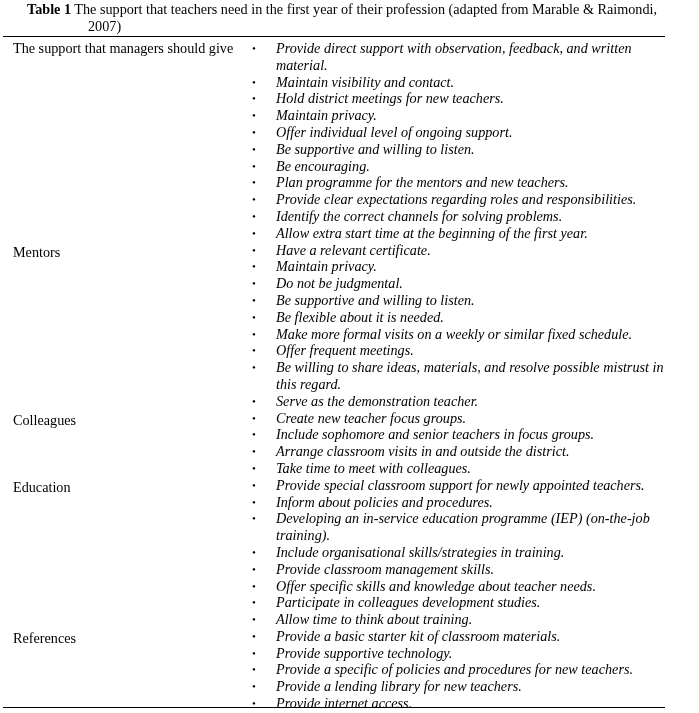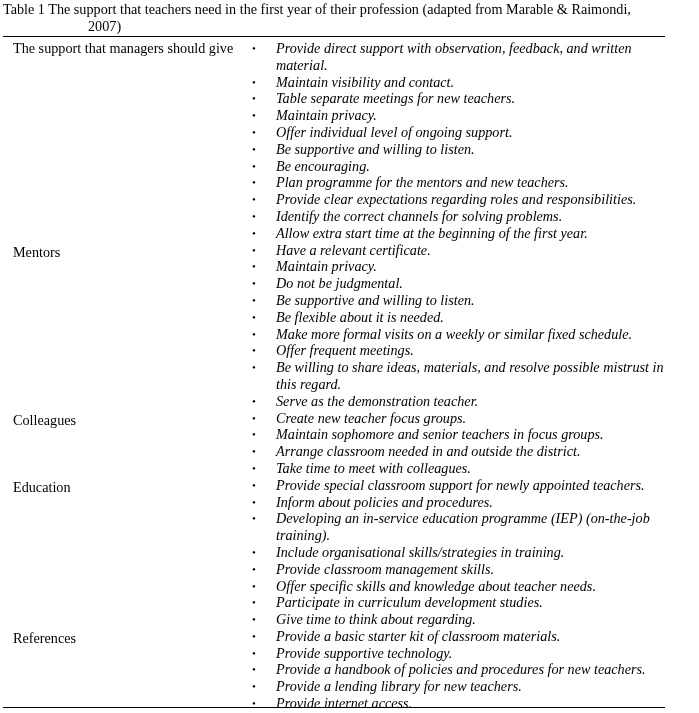--- a/index.html
+++ b/index.html
@@ -5,21 +5,21 @@
   html, body { margin: 0; padding: 0; background: #ffffff; }
   body {
     width: 699px; height: 713px; overflow: hidden; position: relative;
     font-family: "Liberation Serif", "DejaVu Serif", serif;
     color: #000; font-size: 14.2px;
   }
   .caption {
     position: absolute; left: 3px; top: 1px; width: 700px;
     line-height: 16.5px; white-space: nowrap;
   }
-  .caption .lbl { font-weight: normal; }
+  .caption .lbl { font-weight: bold; margin-left: 24px; }
   .caption .line2 { padding-left: 85px; display: block; }
   .rule-top { position: absolute; left: 3px; top: 36px; width: 662px; height: 1px; background: #000; }
   .rule-bot { position: absolute; left: 3px; top: 707px; width: 662px; height: 1px; background: #000; }
   .table { position: absolute; left: 0; top: 38px; width: 699px; }
   .group { position: relative; }
   .cat {
     position: absolute; left: 13px; top: 2px; white-space: nowrap; line-height: 16.8px;
   }
   ul.items { list-style: none; margin: 0; padding: 0 0 0 276px; }
   ul.items li {
@@ -48,21 +48,21 @@
         <li>
           <span class="bullet">•</span>
           <span class="txt">Provide direct support with observation, feedback, and written material.</span>
         </li>
         <li>
           <span class="bullet">•</span>
           <span class="txt">Maintain visibility and contact.</span>
         </li>
         <li>
           <span class="bullet">•</span>
-          <span class="txt">Table separate meetings for new teachers.</span>
+          <span class="txt">Hold district meetings for new teachers.</span>
         </li>
         <li>
           <span class="bullet">•</span>
           <span class="txt">Maintain privacy.</span>
         </li>
         <li>
           <span class="bullet">•</span>
           <span class="txt">Offer individual level of ongoing support.</span>
         </li>
         <li>
@@ -134,25 +134,25 @@
     </div>
     <div class="group">
       <div class="cat">Colleagues</div>
       <ul class="items">
         <li>
           <span class="bullet">•</span>
           <span class="txt">Create new teacher focus groups.</span>
         </li>
         <li>
           <span class="bullet">•</span>
-          <span class="txt">Maintain sophomore and senior teachers in focus groups.</span>
-        </li>
-        <li>
-          <span class="bullet">•</span>
-          <span class="txt">Arrange classroom needed in and outside the district.</span>
+          <span class="txt">Include sophomore and senior teachers in focus groups.</span>
+        </li>
+        <li>
+          <span class="bullet">•</span>
+          <span class="txt">Arrange classroom visits in and outside the district.</span>
         </li>
         <li>
           <span class="bullet">•</span>
           <span class="txt">Take time to meet with colleagues.</span>
         </li>
       </ul>
     </div>
     <div class="group">
       <div class="cat">Education</div>
       <ul class="items">
@@ -175,42 +175,42 @@
         <li>
           <span class="bullet">•</span>
           <span class="txt">Provide classroom management skills.</span>
         </li>
         <li>
           <span class="bullet">•</span>
           <span class="txt">Offer specific skills and knowledge about teacher needs.</span>
         </li>
         <li>
           <span class="bullet">•</span>
-          <span class="txt">Participate in curriculum development studies.</span>
-        </li>
-        <li>
-          <span class="bullet">•</span>
-          <span class="txt">Give time to think about regarding.</span>
+          <span class="txt">Participate in colleagues development studies.</span>
+        </li>
+        <li>
+          <span class="bullet">•</span>
+          <span class="txt">Allow time to think about training.</span>
         </li>
       </ul>
     </div>
     <div class="group">
       <div class="cat">References</div>
       <ul class="items">
         <li>
           <span class="bullet">•</span>
           <span class="txt">Provide a basic starter kit of classroom materials.</span>
         </li>
         <li>
           <span class="bullet">•</span>
           <span class="txt">Provide supportive technology.</span>
         </li>
         <li>
           <span class="bullet">•</span>
-          <span class="txt">Provide a handbook of policies and procedures for new teachers.</span>
+          <span class="txt">Provide a specific of policies and procedures for new teachers.</span>
         </li>
         <li>
           <span class="bullet">•</span>
           <span class="txt">Provide a lending library for new teachers.</span>
         </li>
         <li>
           <span class="bullet">•</span>
           <span class="txt">Provide internet access.</span>
         </li>
       </ul>

